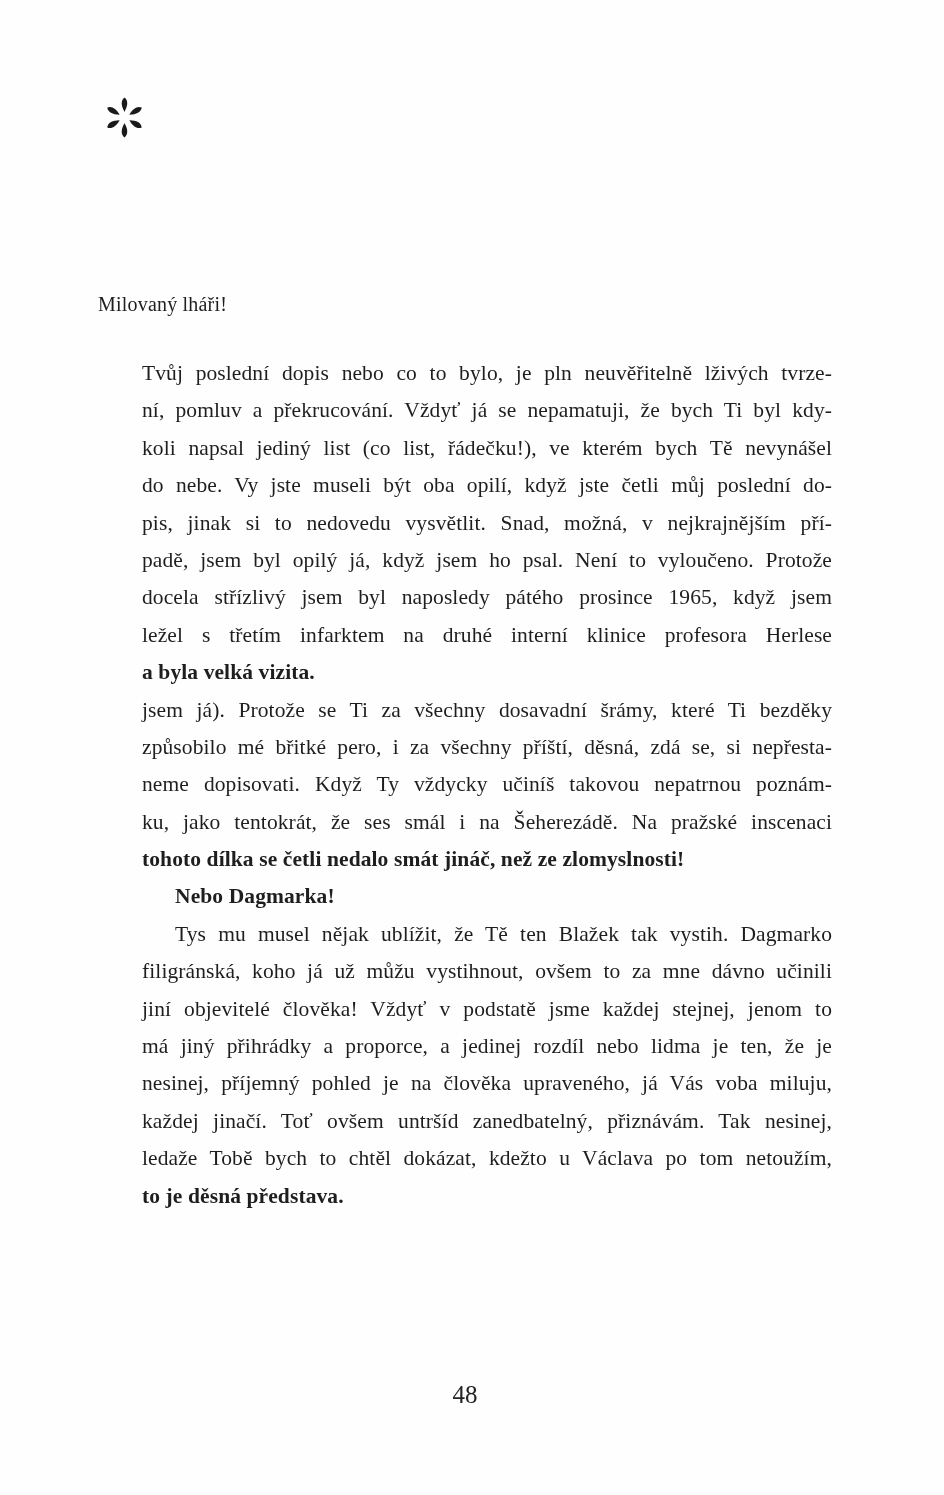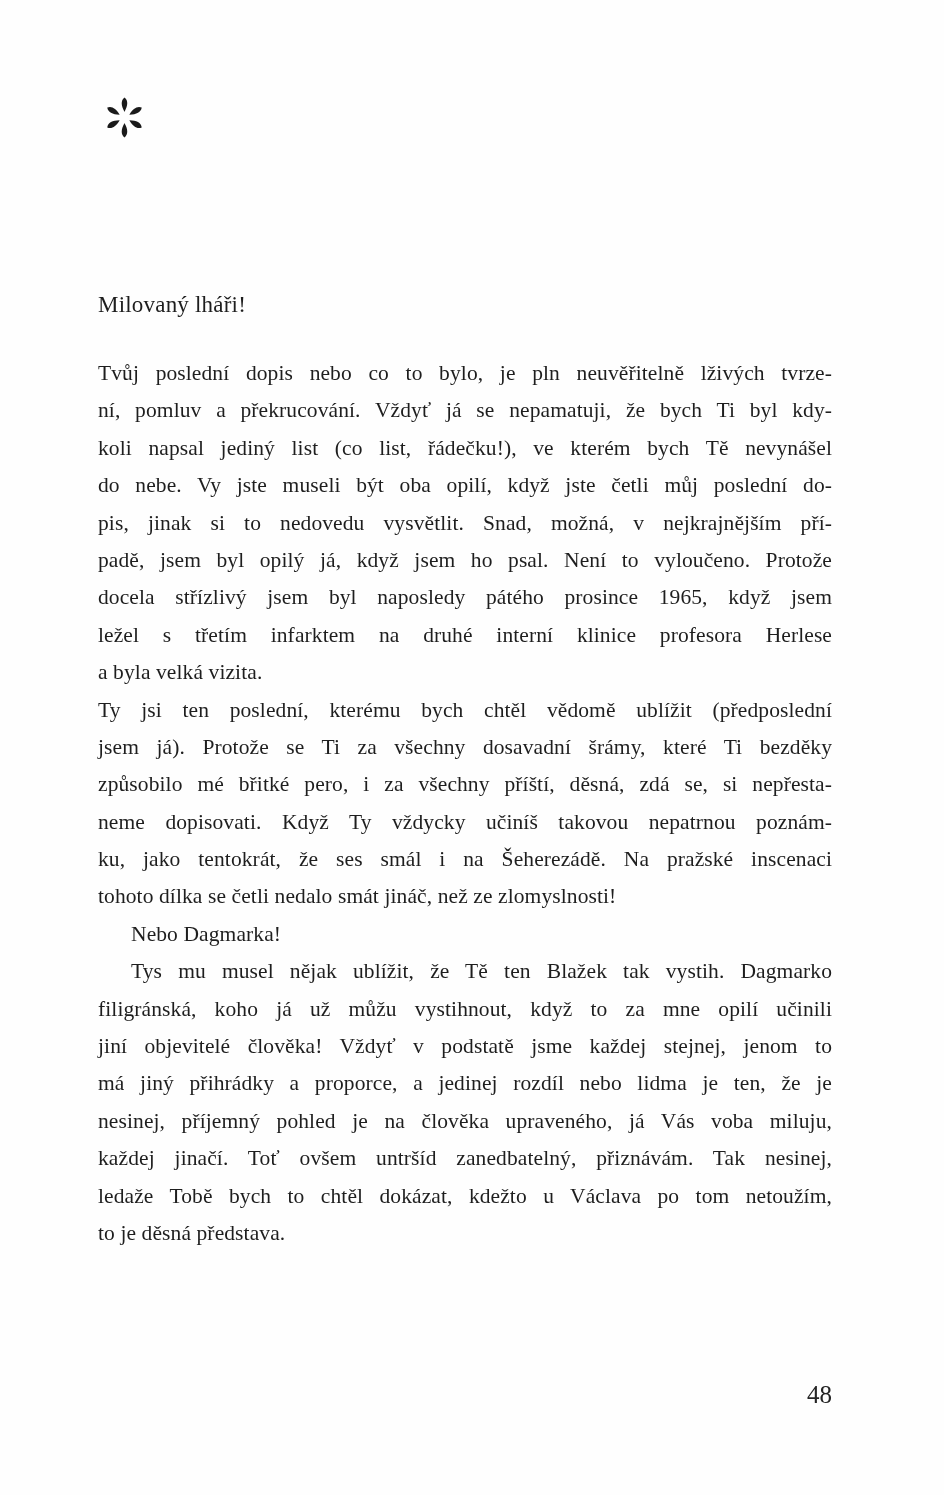--- a/index.html
+++ b/index.html
@@ -29,51 +29,53 @@
   .ornament svg {
     display: block;
     width: 100%;
     height: 100%;
   }
   .salutation {
     position: absolute;
     left: 98px;
     top: 286px;
     width: 734px;
-    font-size: 23px;
+    font-size: 20px;
     line-height: 37.4px;
     letter-spacing: 0.2px;
   }
   .body-text {
     position: absolute;
     left: 98px;
     top: 355px;
     width: 734px;
     font-size: 21.5px;
     letter-spacing: 0.1px;
   }
   .line {
     height: 37.4px;
     line-height: 37.4px;
     text-align: justify;
     text-align-last: justify;
     hyphens: none;
+    margin-left: 44px;
   }
   .line.last {
     text-align-last: left;
+    font-weight: bold;
   }
   .line.indent {
     padding-left: 33px;
   }
   .folio {
     position: absolute;
     left: 98px;
     top: 1378px;
     width: 734px;
-    text-align: right;
+    text-align: center;
     font-size: 25px;
     line-height: 34px;
     font-variant-numeric: oldstyle-nums;
     color: #242424;
   }
 </style>
 </head>
 <body>
 
 <div class="page">
@@ -96,29 +98,28 @@
   <div class="body-text">
       <div class="line">Tvůj poslední dopis nebo co to bylo, je pln neuvěřitelně lživých tvrze-</div>
       <div class="line">ní, pomluv a překrucování. Vždyť já se nepamatuji, že bych Ti byl kdy-</div>
       <div class="line">koli napsal jediný list (co list, řádečku!), ve kterém bych Tě nevynášel</div>
       <div class="line">do nebe. Vy jste museli být oba opilí, když jste četli můj poslední do-</div>
       <div class="line">pis, jinak si to nedovedu vysvětlit. Snad, možná, v nejkrajnějším pří-</div>
       <div class="line">padě, jsem byl opilý já, když jsem ho psal. Není to vyloučeno. Protože</div>
       <div class="line">docela střízlivý jsem byl naposledy pátého prosince 1965, když jsem</div>
       <div class="line">ležel s třetím infarktem na druhé interní klinice profesora Herlese</div>
       <div class="line last">a byla velká vizita.</div>
-      <div class="line">Ty jsi ten poslední, kterému bych chtěl vědomě ublížit (předposlední</div>
       <div class="line">jsem já). Protože se Ti za všechny dosavadní šrámy, které Ti bezděky</div>
       <div class="line">způsobilo mé břitké pero, i za všechny příští, děsná, zdá se, si nepřesta-</div>
       <div class="line">neme dopisovati. Když Ty vždycky učiníš takovou nepatrnou poznám-</div>
       <div class="line">ku, jako tentokrát, že ses smál i na Šeherezádě. Na pražské inscenaci</div>
       <div class="line last">tohoto dílka se četli nedalo smát jináč, než ze zlomyslnosti!</div>
       <div class="line indent last">Nebo Dagmarka!</div>
       <div class="line indent">Tys mu musel nějak ublížit, že Tě ten Blažek tak vystih. Dagmarko</div>
-      <div class="line">filigránská, koho já už můžu vystihnout, když to za mne opilí učinili</div>
+      <div class="line">filigránská, koho já už můžu vystihnout, ovšem to za mne dávno učinili</div>
       <div class="line">jiní objevitelé člověka! Vždyť v podstatě jsme každej stejnej, jenom to</div>
       <div class="line">má jiný přihrádky a proporce, a jedinej rozdíl nebo lidma je ten, že je</div>
       <div class="line">nesinej, příjemný pohled je na člověka upraveného, já Vás voba miluju,</div>
       <div class="line">každej jinačí. Toť ovšem untršíd zanedbatelný, přiznávám. Tak nesinej,</div>
       <div class="line">ledaže Tobě bych to chtěl dokázat, kdežto u Václava po tom netoužím,</div>
       <div class="line last">to je děsná představa.</div>
     </div>
 
   <div class="folio">48</div>
 

